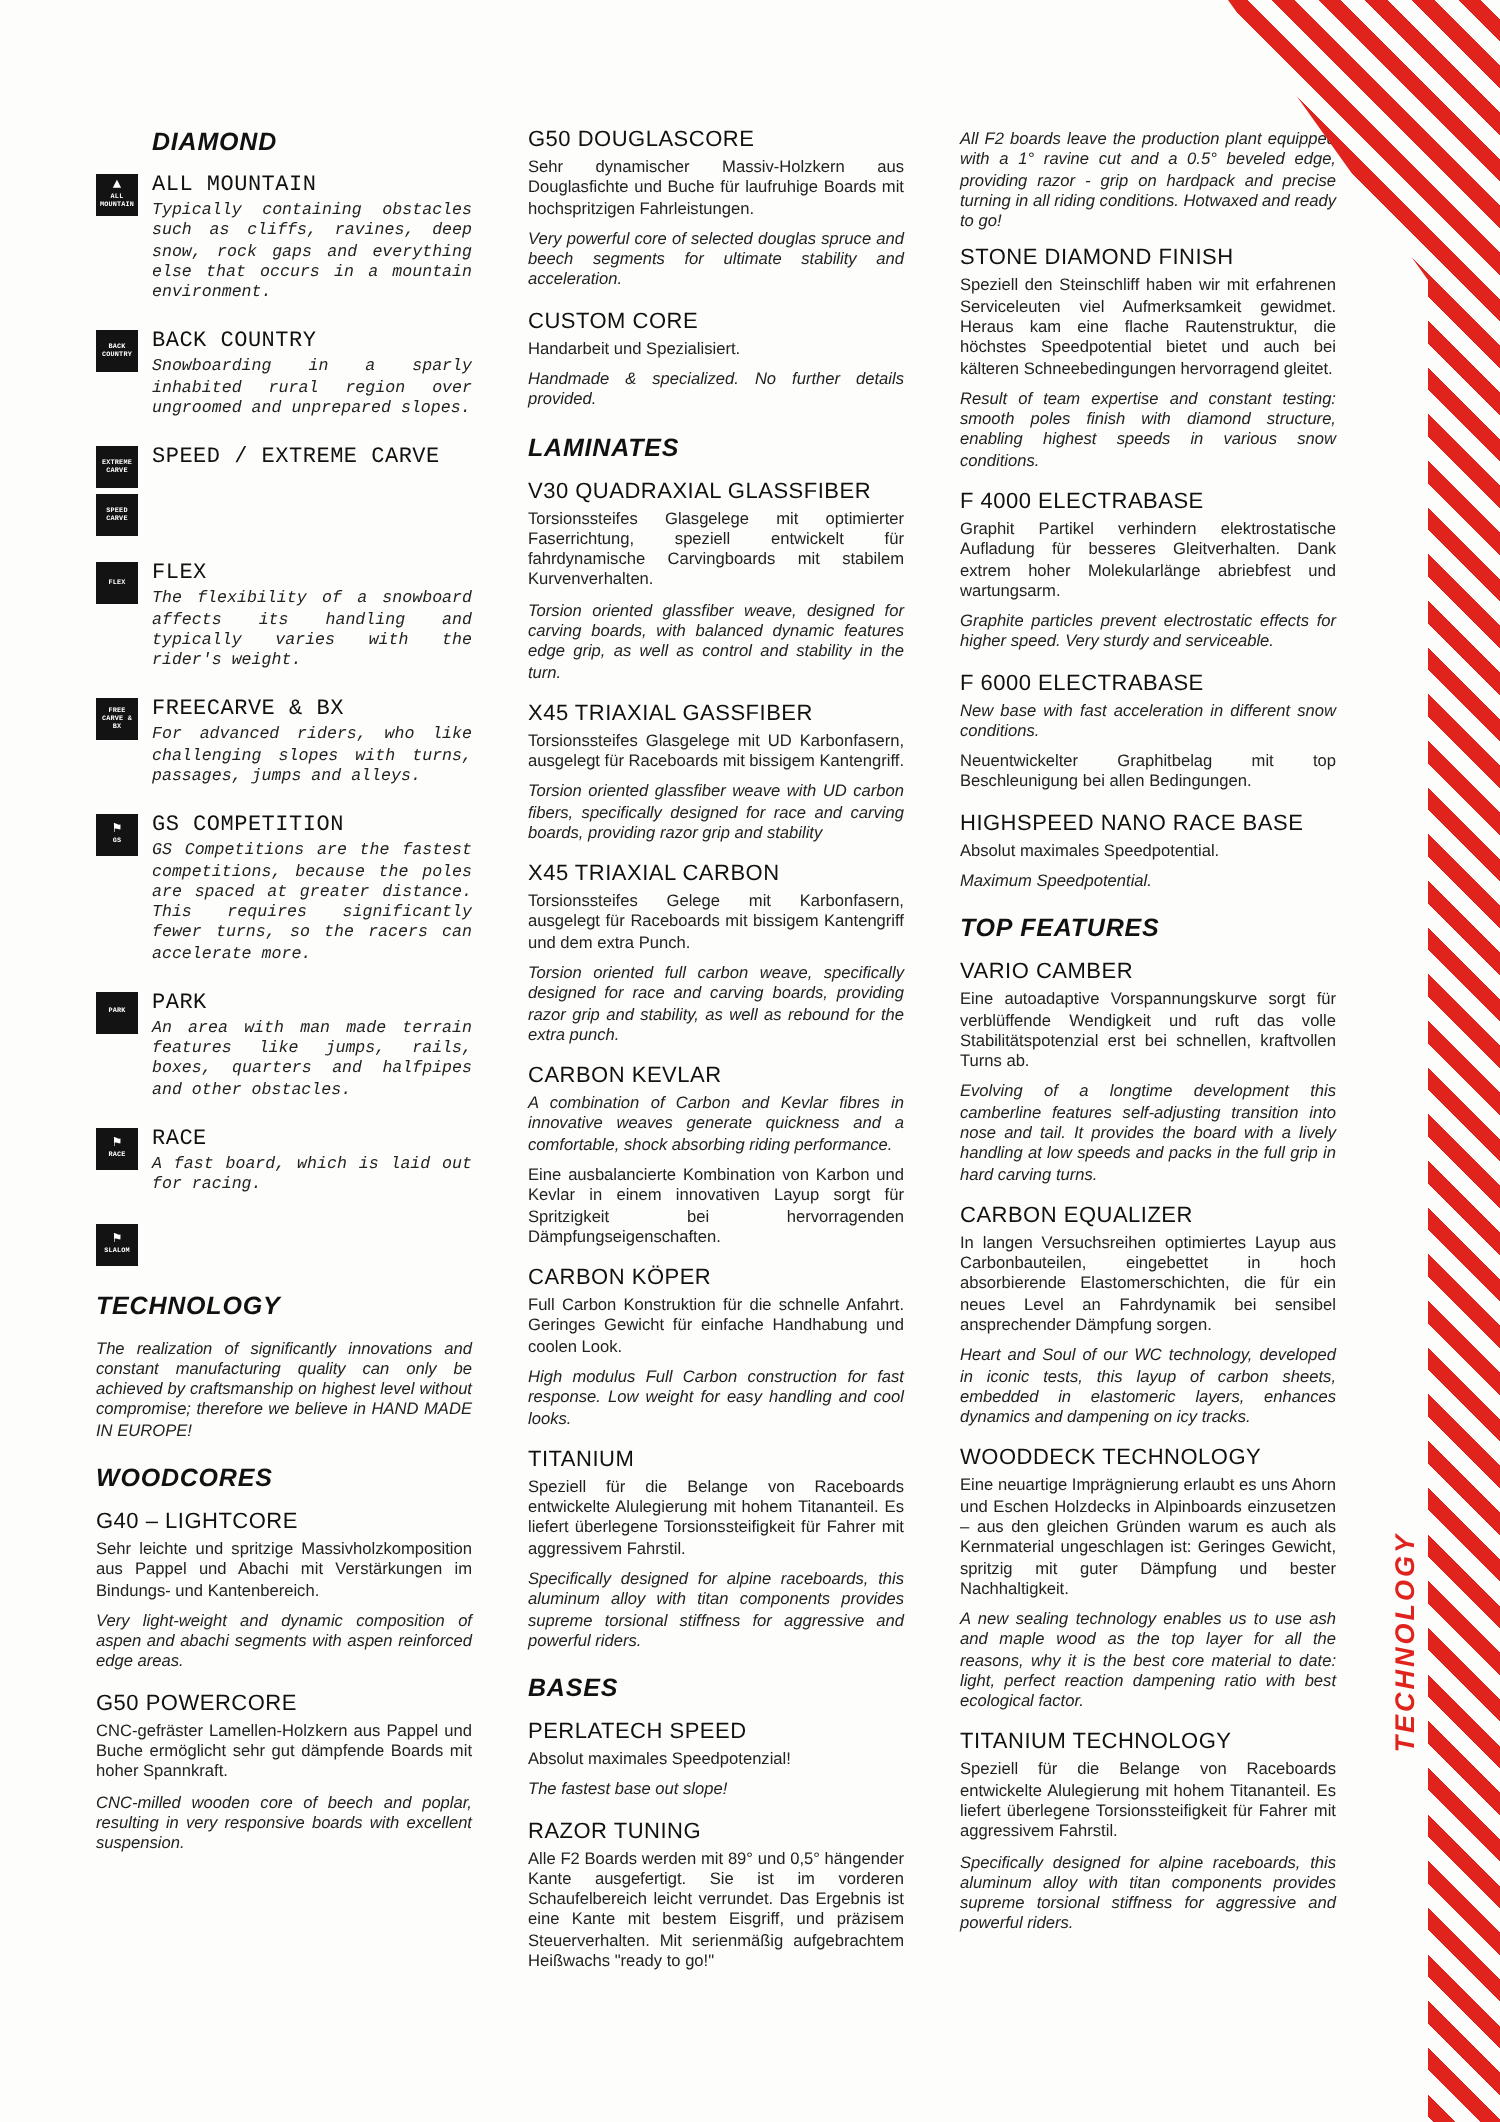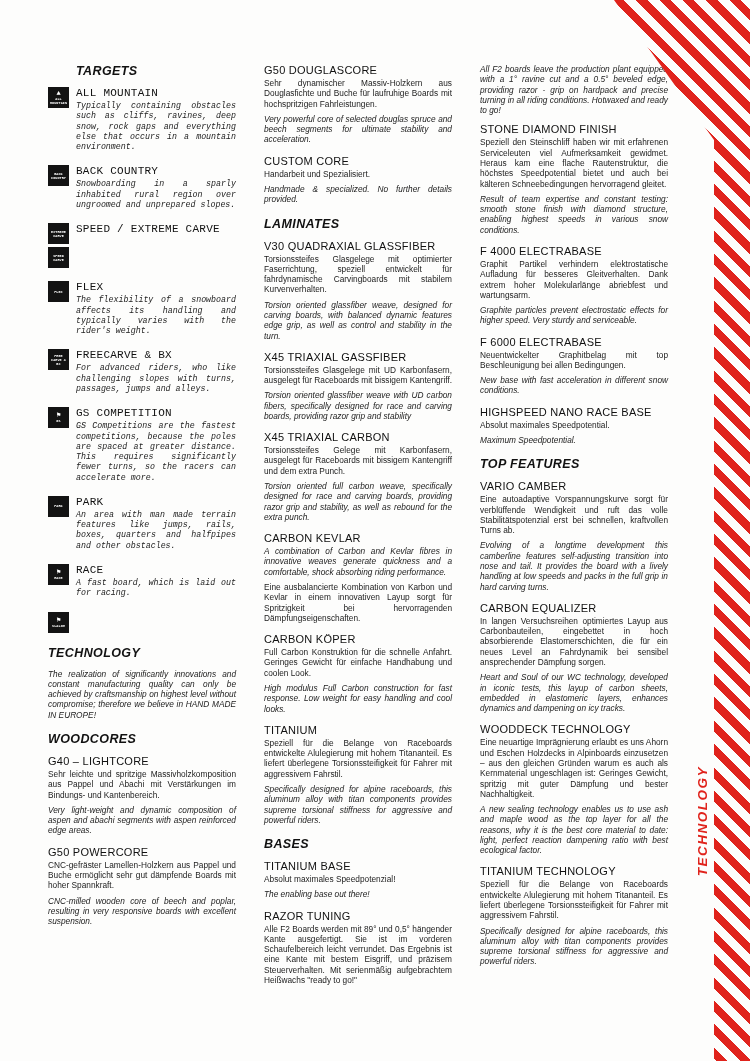--- a/index.html
+++ b/index.html
@@ -65,21 +65,21 @@
     color:#e0231c; font-weight:bold; font-style:italic;
     font-size:13.5px; letter-spacing:1.5px; white-space:nowrap;
   }
 </style>
 </head>
 <body>
 
 <div class="page">
   <div class="content">
     <div class="column">
-        <h2 class="section-heading indented">TARGETS</h2>
+        <h2 class="section-heading indented">DIAMOND</h2>
         <div class="target-item">
           <div class="icon-col">
             <div class="pictogram">
               <div class="pictogram-glyph">▲</div>
               <div class="pictogram-label">ALL MOUNTAIN</div>
             </div>
           </div>
           <div class="target-text">
             <div class="entry-title">ALL MOUNTAIN</div>
             <p class="para italic">Typically containing obstacles such as cliffs, ravines, deep snow, rock gaps and everything else that occurs in a mountain environment.</p>
@@ -225,45 +225,45 @@
           <p class="para">Full Carbon Konstruktion für die schnelle Anfahrt. Geringes Gewicht für einfache Handhabung und coolen Look.</p>
           <p class="para italic">High modulus Full Carbon construction for fast response. Low weight for easy handling and cool looks.</p>
         </div>
         <div class="entry">
           <div class="entry-title">TITANIUM</div>
           <p class="para">Speziell für die Belange von Raceboards entwickelte Alulegierung mit hohem Titananteil. Es liefert überlegene Torsionssteifigkeit für Fahrer mit aggressivem Fahrstil.</p>
           <p class="para italic">Specifically designed for alpine raceboards, this aluminum alloy with titan components provides supreme torsional stiffness for aggressive and powerful riders.</p>
         </div>
         <h2 class="section-heading">BASES</h2>
         <div class="entry">
-          <div class="entry-title">TITANIUM BASE</div>
+          <div class="entry-title">PERLATECH SPEED</div>
           <p class="para">Absolut maximales Speedpotenzial!</p>
-          <p class="para italic">The enabling base out there!</p>
+          <p class="para italic">The fastest base out slope!</p>
         </div>
         <div class="entry">
           <div class="entry-title">RAZOR TUNING</div>
           <p class="para">Alle F2 Boards werden mit 89° und 0,5° hängender Kante ausgefertigt. Sie ist im vorderen Schaufelbereich leicht verrundet. Das Ergebnis ist eine Kante mit bestem Eisgriff, und präzisem Steuerverhalten. Mit serienmäßig aufgebrachtem Heißwachs "ready to go!"</p>
         </div>
       </div>
     <div class="column">
         <p class="para standalone italic">All F2 boards leave the production plant equipped with a 1° ravine cut and a 0.5° beveled edge, providing razor - grip on hardpack and precise turning in all riding conditions. Hotwaxed and ready to go!</p>
         <div class="entry">
           <div class="entry-title">STONE DIAMOND FINISH</div>
           <p class="para">Speziell den Steinschliff haben wir mit erfahrenen Serviceleuten viel Aufmerksamkeit gewidmet. Heraus kam eine flache Rautenstruktur, die höchstes Speedpotential bietet und auch bei kälteren Schneebedingungen hervorragend gleitet.</p>
-          <p class="para italic">Result of team expertise and constant testing: smooth stone finish with diamond structure, enabling highest speeds in various snow conditions.</p>
+          <p class="para italic">Result of team expertise and constant testing: smooth poles finish with diamond structure, enabling highest speeds in various snow conditions.</p>
         </div>
         <div class="entry">
           <div class="entry-title">F 4000 ELECTRABASE</div>
           <p class="para">Graphit Partikel verhindern elektrostatische Aufladung für besseres Gleitverhalten. Dank extrem hoher Molekularlänge abriebfest und wartungsarm.</p>
           <p class="para italic">Graphite particles prevent electrostatic effects for higher speed. Very sturdy and serviceable.</p>
         </div>
         <div class="entry">
           <div class="entry-title">F 6000 ELECTRABASE</div>
+          <p class="para italic">New base with fast acceleration in different snow conditions.</p>
           <p class="para">Neuentwickelter Graphitbelag mit top Beschleunigung bei allen Bedingungen.</p>
-          <p class="para italic">New base with fast acceleration in different snow conditions.</p>
         </div>
         <div class="entry">
           <div class="entry-title">HIGHSPEED NANO RACE BASE</div>
           <p class="para">Absolut maximales Speedpotential.</p>
           <p class="para italic">Maximum Speedpotential.</p>
         </div>
         <h2 class="section-heading">TOP FEATURES</h2>
         <div class="entry">
           <div class="entry-title">VARIO CAMBER</div>
           <p class="para">Eine autoadaptive Vorspannungskurve sorgt für verblüffende Wendigkeit und ruft das volle Stabilitätspotenzial erst bei schnellen, kraftvollen Turns ab.</p>

